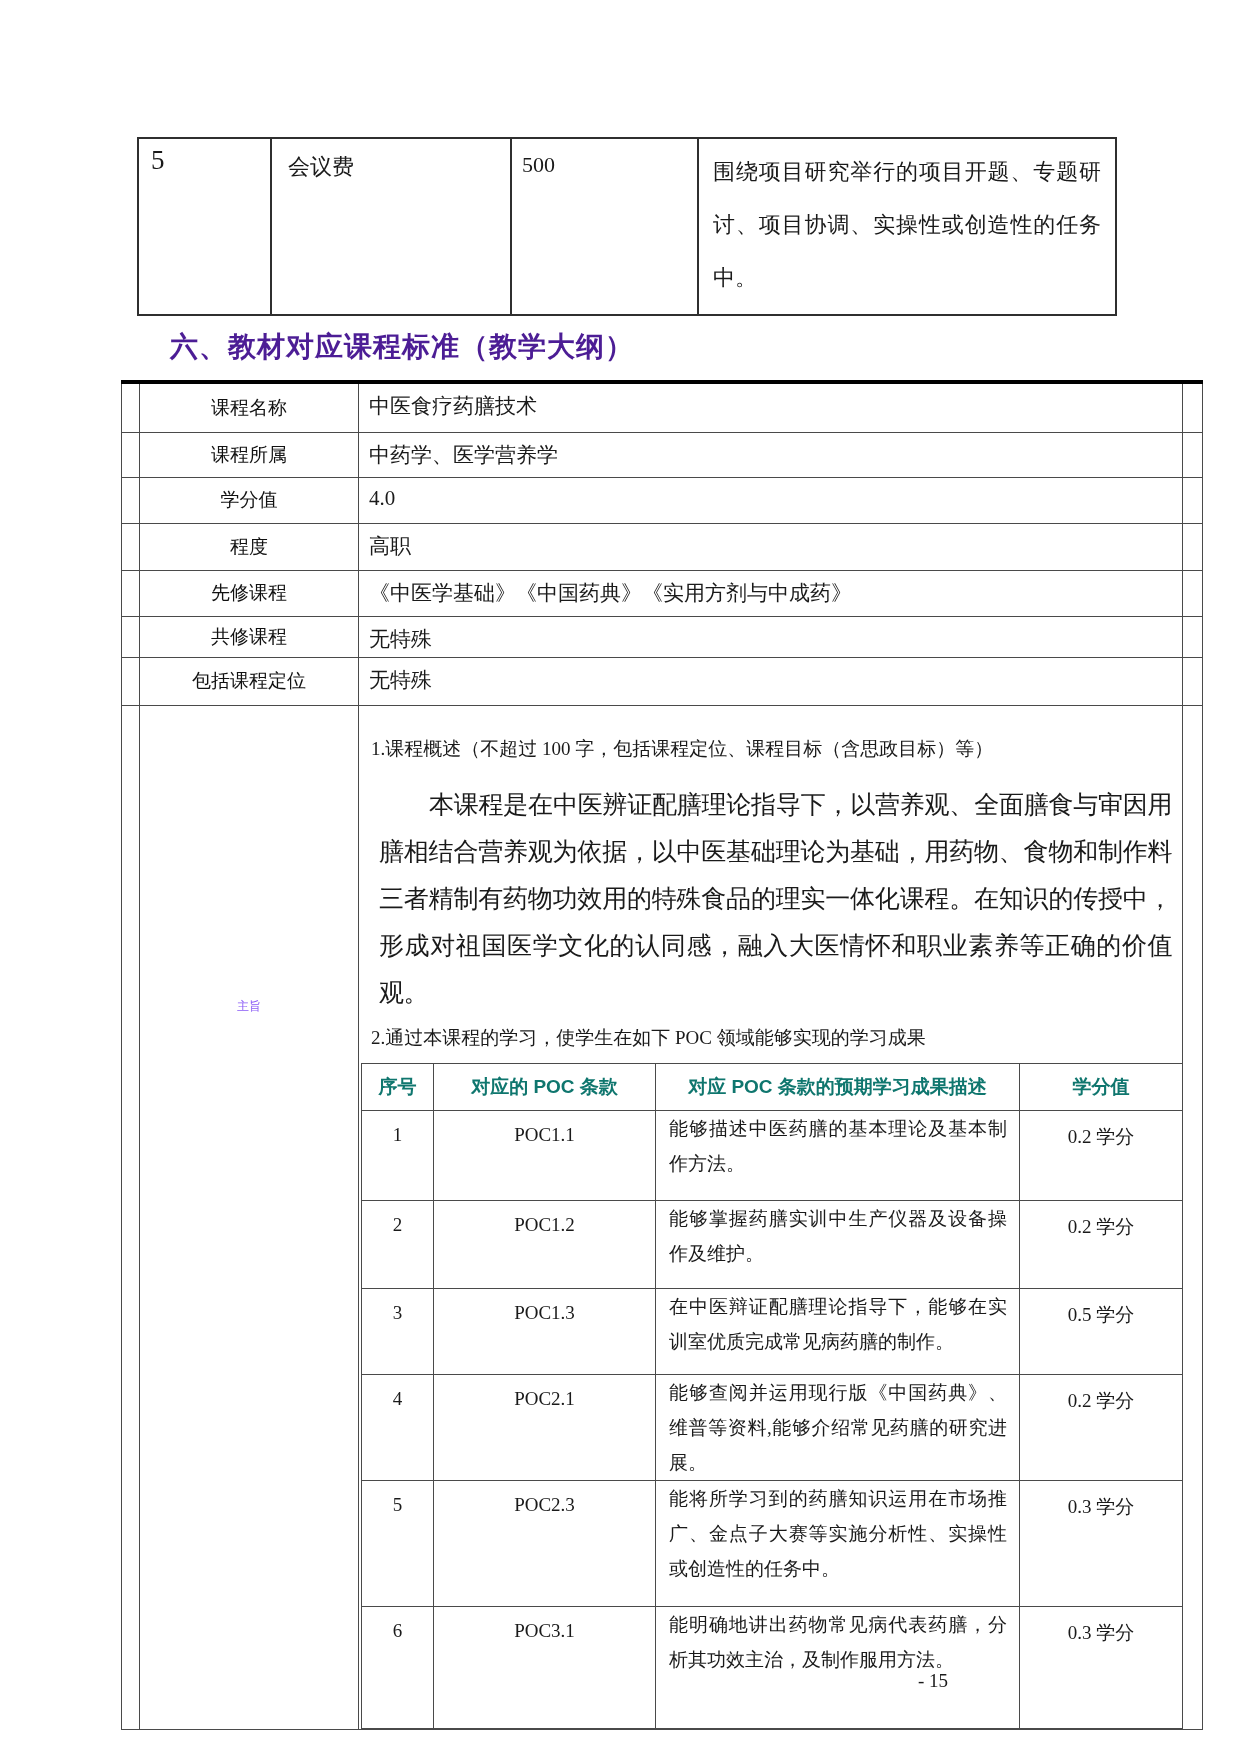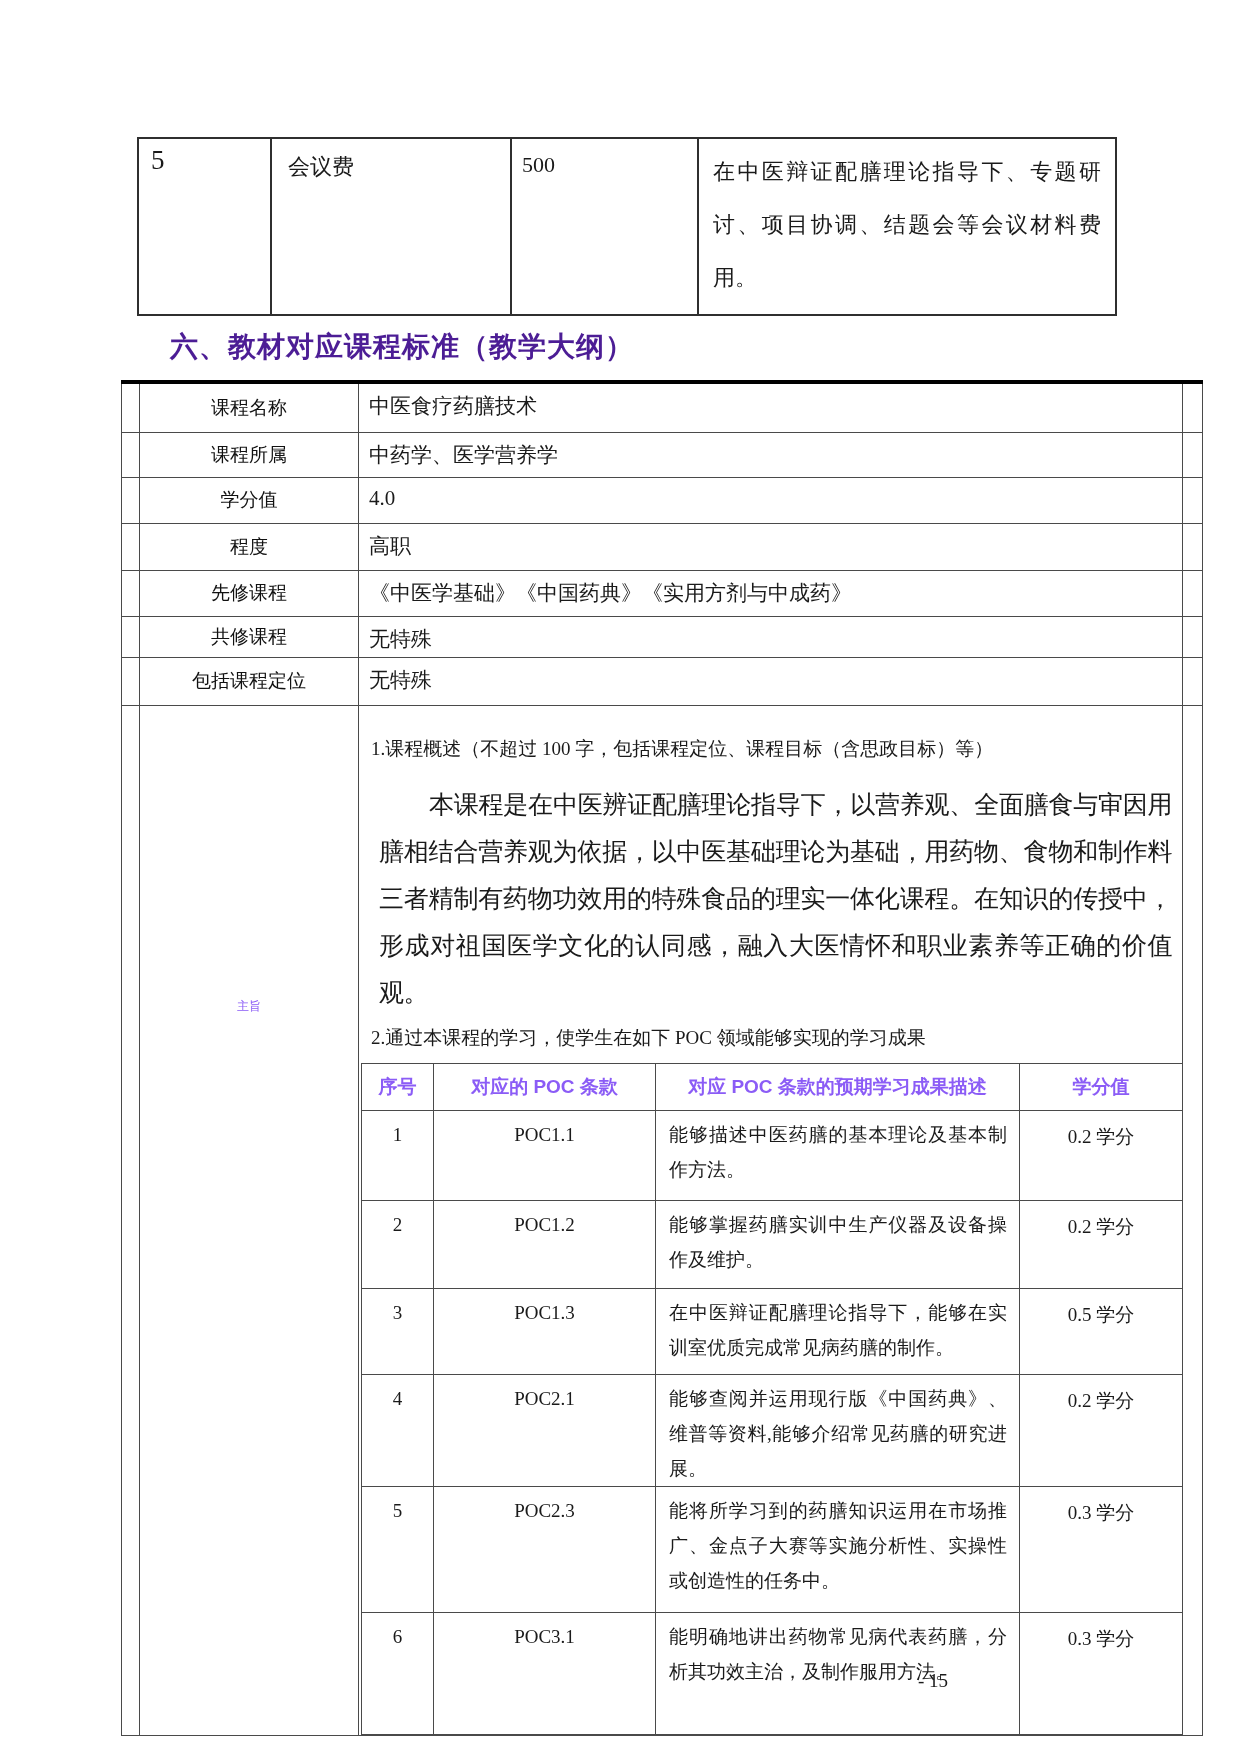--- a/index.html
+++ b/index.html
@@ -61,28 +61,28 @@
   .poc-intro { margin:5px 10px 0 12px; font-size:19px; line-height:34px; }
 
   
   .poc-table {
     margin:8px 0 0 2px; width:821px;
     border-collapse:collapse; table-layout:fixed;
   }
   .poc-table th, .poc-table td { border:1.5px solid #4a4a4a; }
   .poc-table th {
     font-family:"Liberation Sans", sans-serif; font-weight:bold;
-    font-size:19px; color:#8b5cf6; text-align:center; vertical-align:middle;
+    font-size:19px; color:#0f766e; text-align:center; vertical-align:middle;
   }
   .poc-num, .poc-code, .poc-credit {
     font-size:19px; text-align:center; vertical-align:top; padding-top:13px;
   }
   .poc-desc {
     font-size:19px; text-align:justify; vertical-align:top;
-    padding:6px 12px 0 13px; line-height:35px;
+    padding:0 12px 0 13px; line-height:35px;
   }
 
   .page-number {
     position:absolute; left:918px; top:1670px; font-size:19px; color:#1a1a1a;
   }
 </style>
 </head>
 <body>
 
 <div class="page">
@@ -92,21 +92,21 @@
       <col style="width:133px">
         <col style="width:240px">
       <col style="width:187px">
         <col style="width:418px">
     </colgroup>
     <tbody>
       <tr>
         <td class="budget-no">5</td>
         <td class="budget-item">会议费</td>
         <td class="budget-amt">500</td>
-        <td class="budget-desc">在中医辩证配膳理论指导下、专题研讨、项目协调、结题会等会议材料费用。</td>
+        <td class="budget-desc">围绕项目研究举行的项目开题、专题研讨、项目协调、实操性或创造性的任务中。</td>
       </tr>
     </tbody>
   </table>
 
   <div class="section-heading">六、教材对应课程标准（教学大纲）</div>
 
   <table class="course-table">
     <colgroup>
       <col style="width:18px">
         <col style="width:219px">

